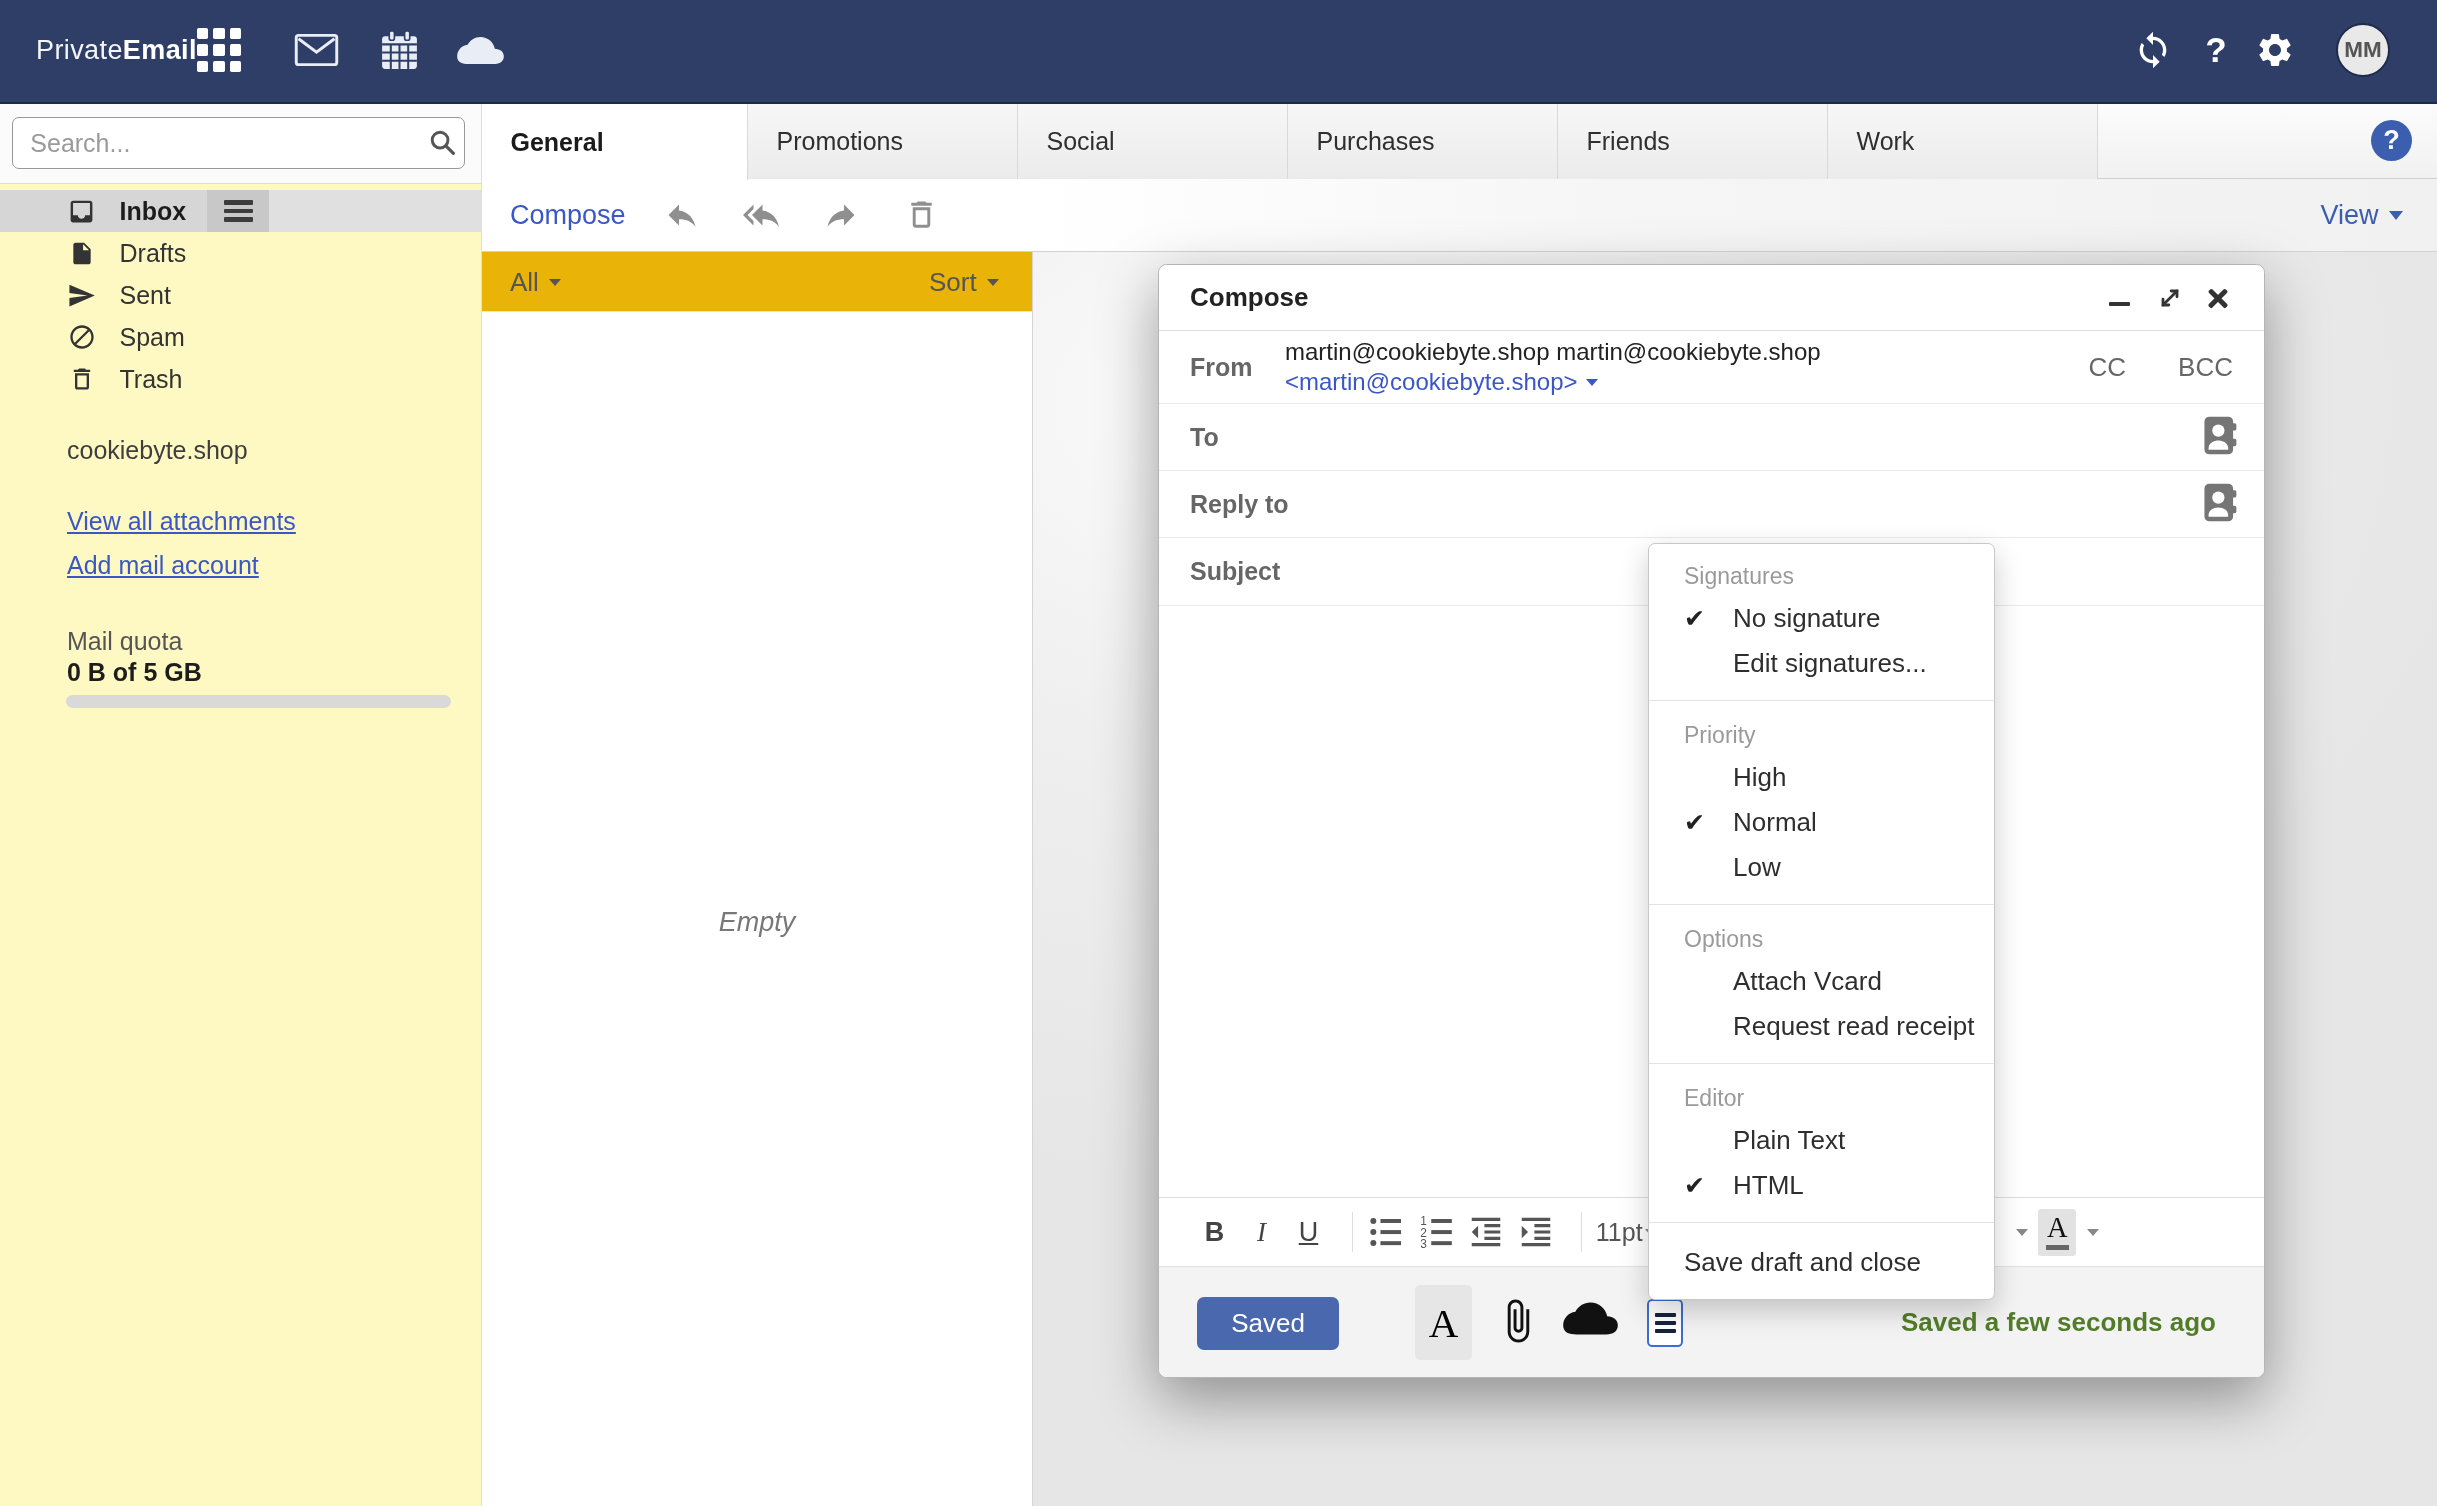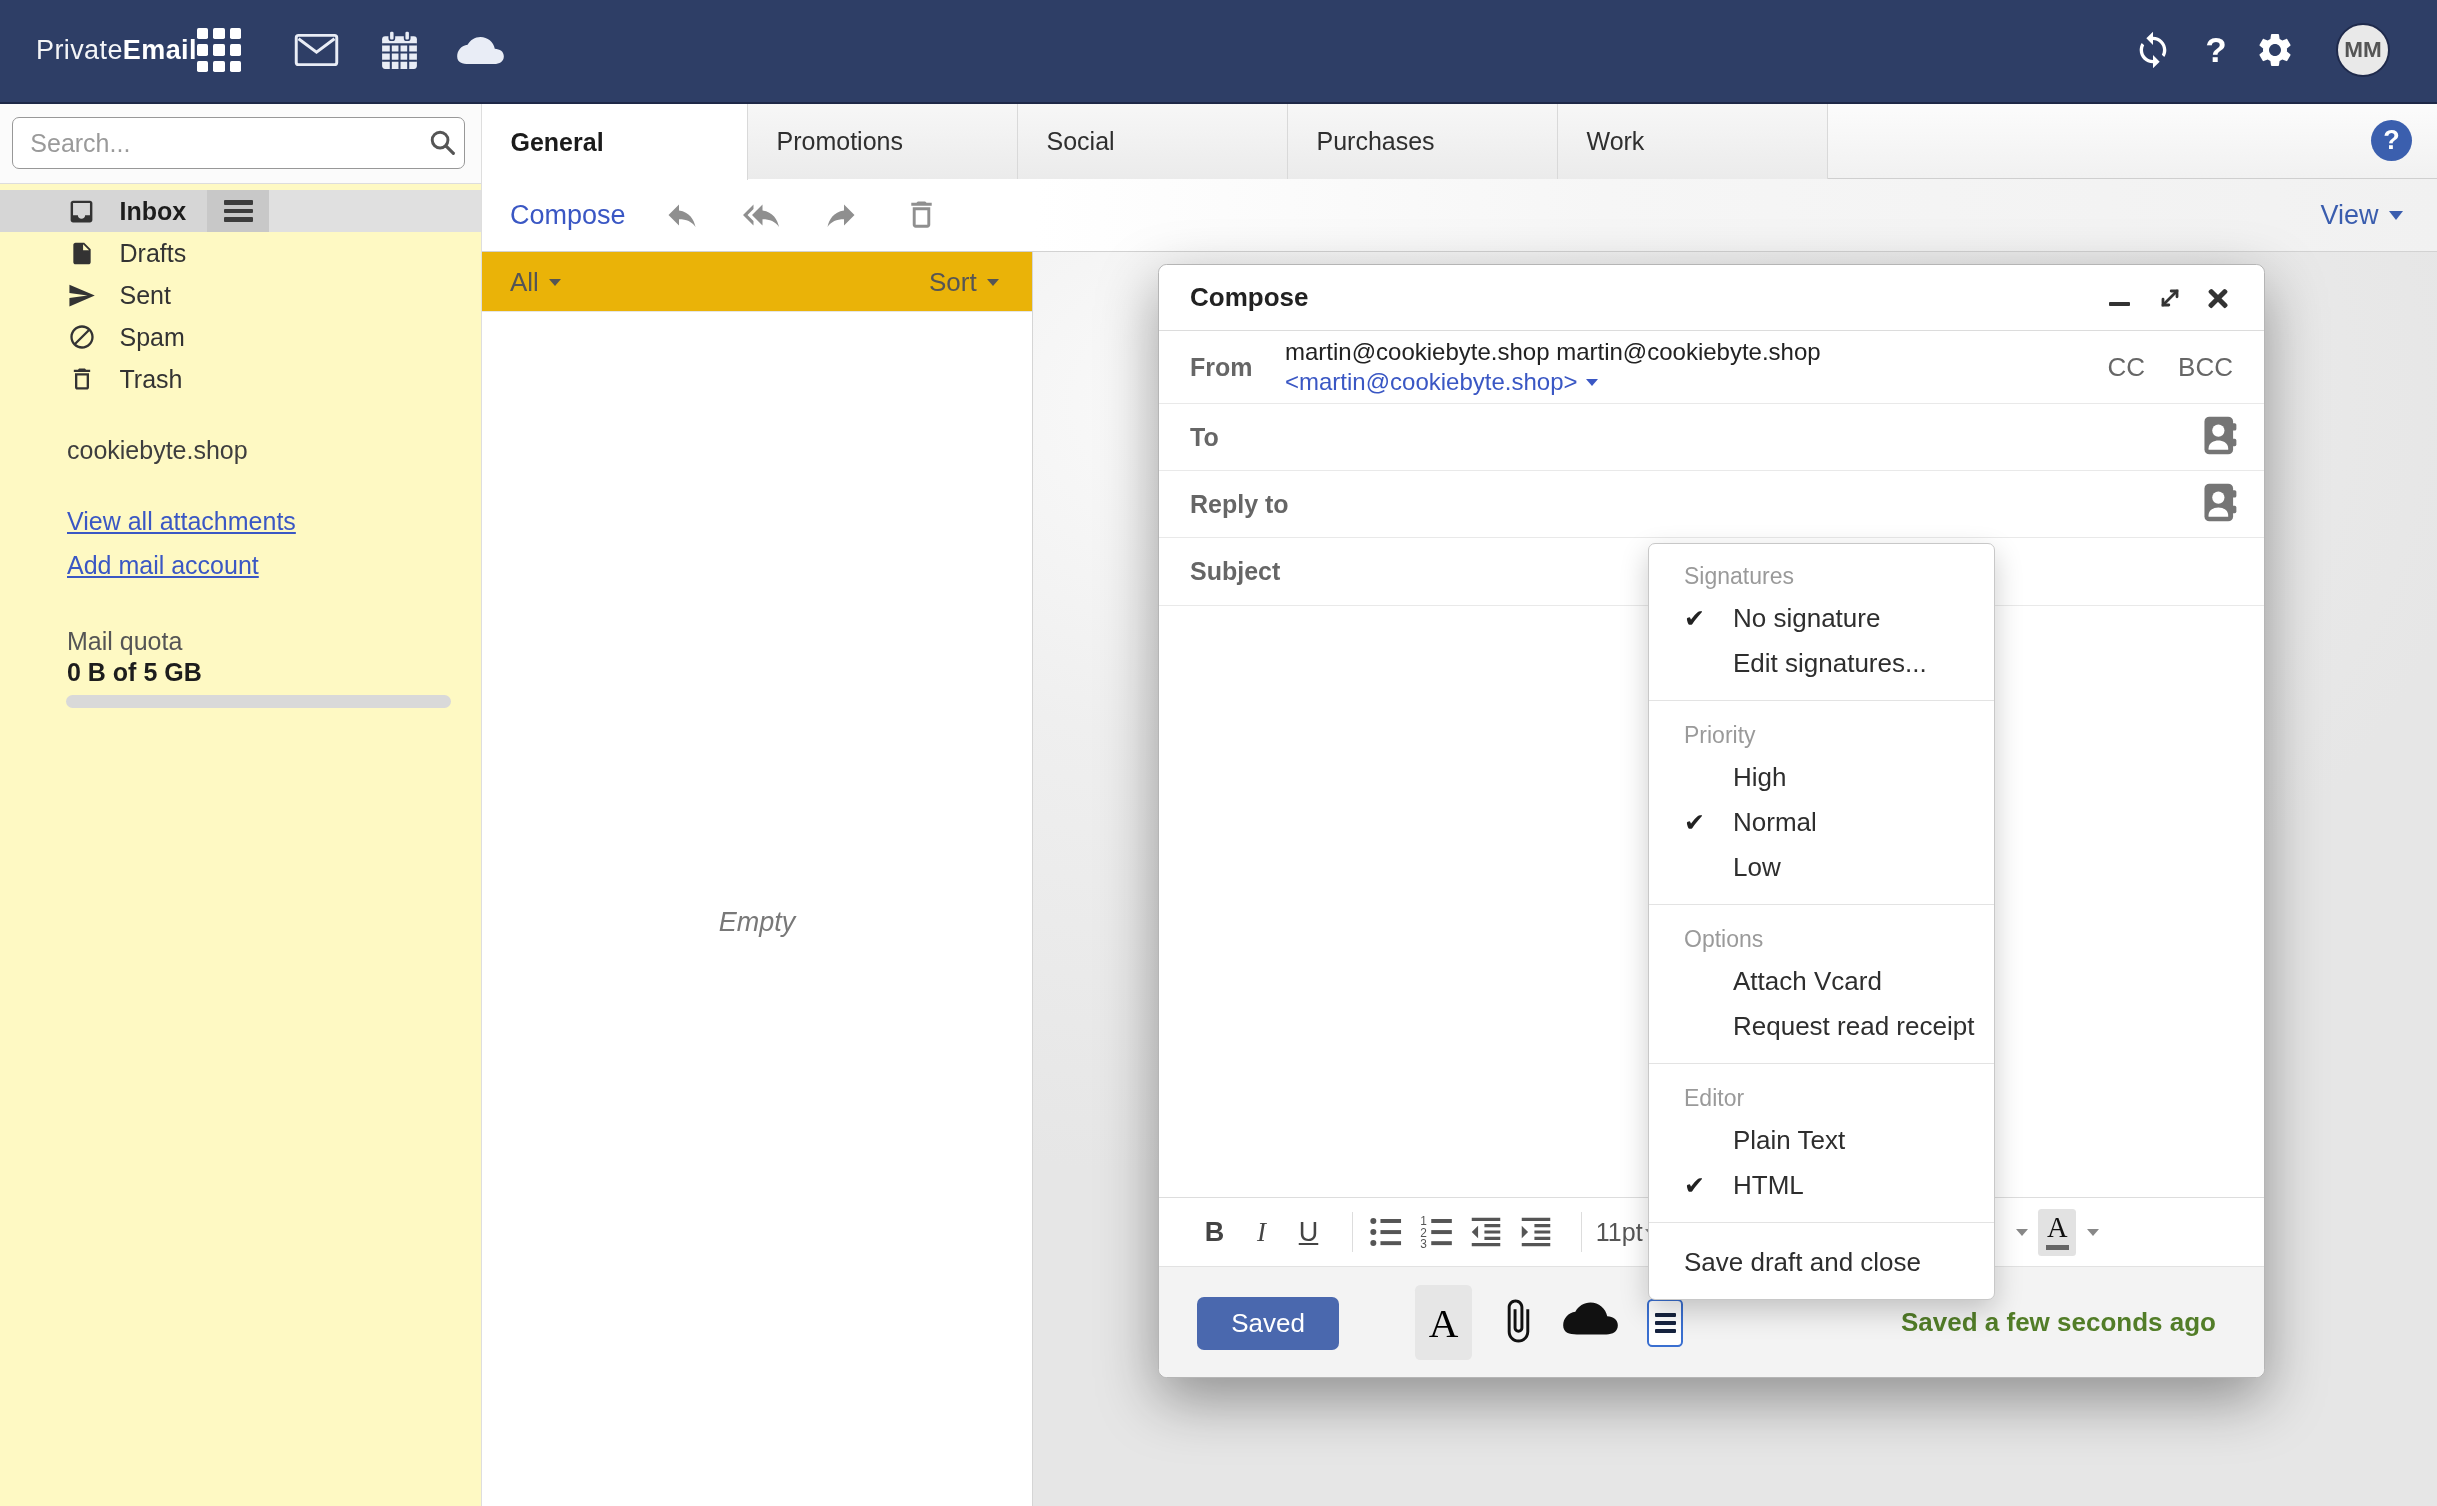--- a/index.html
+++ b/index.html
@@ -100,21 +100,21 @@
   .min-bar{width:21px;height:4.3px;background:#333;margin-top:12px;border-radius:0.9px;}
   .x1{position:relative;width:26px;height:26px;}
   .x1 b{position:absolute;left:0.9px;top:11.2px;width:24px;height:5.2px;background:#333;border-radius:1.7px;}
   .x1 b:first-child{transform:rotate(45deg);} .x1 b:last-child{transform:rotate(-45deg);}
   .crow{position:relative;display:flex;align-items:center;border-bottom:0.9px solid #e9e9e9;
         padding:0 31px;}
   .crow .rlabel{width:95px;font-size:25px;font-weight:700;color:#666;flex:none;}
   .row-from{height:73px;}
   .from-lines{font-size:24px;line-height:30px;color:#222;}
   .from-l2{color:#3a57c4;display:flex;align-items:center;gap:8.6px;}
-  .ccbcc{position:absolute;right:31px;top:0;height:100%;display:flex;align-items:center;gap:33px;
+  .ccbcc{position:absolute;right:31px;top:0;height:100%;display:flex;align-items:center;gap:52px;
          color:#666;font-size:26px;}
   .ccbcc span{cursor:pointer;}
   .row-field{height:67px;}
   .row-subject{height:68px;}
   .field-input{flex:1;height:100%;cursor:text;}
   .abook{position:absolute;right:26px;top:50%;transform:translateY(-50%);cursor:pointer;}
   .m-body{flex:1;cursor:text;}
   .fmtbar{height:69px;border-top:0.9px solid #ddd;position:relative;display:flex;align-items:center;
           padding-left:38px;}
   .fbtn{min-width:35px;height:45px;display:flex;align-items:center;justify-content:center;
@@ -301,20 +301,23 @@
       <div class="tab">
           <span>Promotions</span>
         </div>
       <div class="tab">
           <span>Social</span>
         </div>
       <div class="tab">
           <span>Purchases</span>
         </div>
       <div class="tab">
+          <span>Friends</span>
+        </div>
+      <div class="tab">
           <span>Work</span>
         </div>
       <div class="tab-help">?</div>
     </div>
 
     <div class="toolbar">
       <div class="compose-link">Compose</div>
       <div class="tb-btn" style="left:178px;">
         <svg width="36" height="36" viewBox="0 0 24 24">
             <path fill="currentColor" d="M10 9V5l-7 7 7 7v-4.1c5 0 8.5 1.6 11 5.1-1-5-4-10-11-11z"></path>

